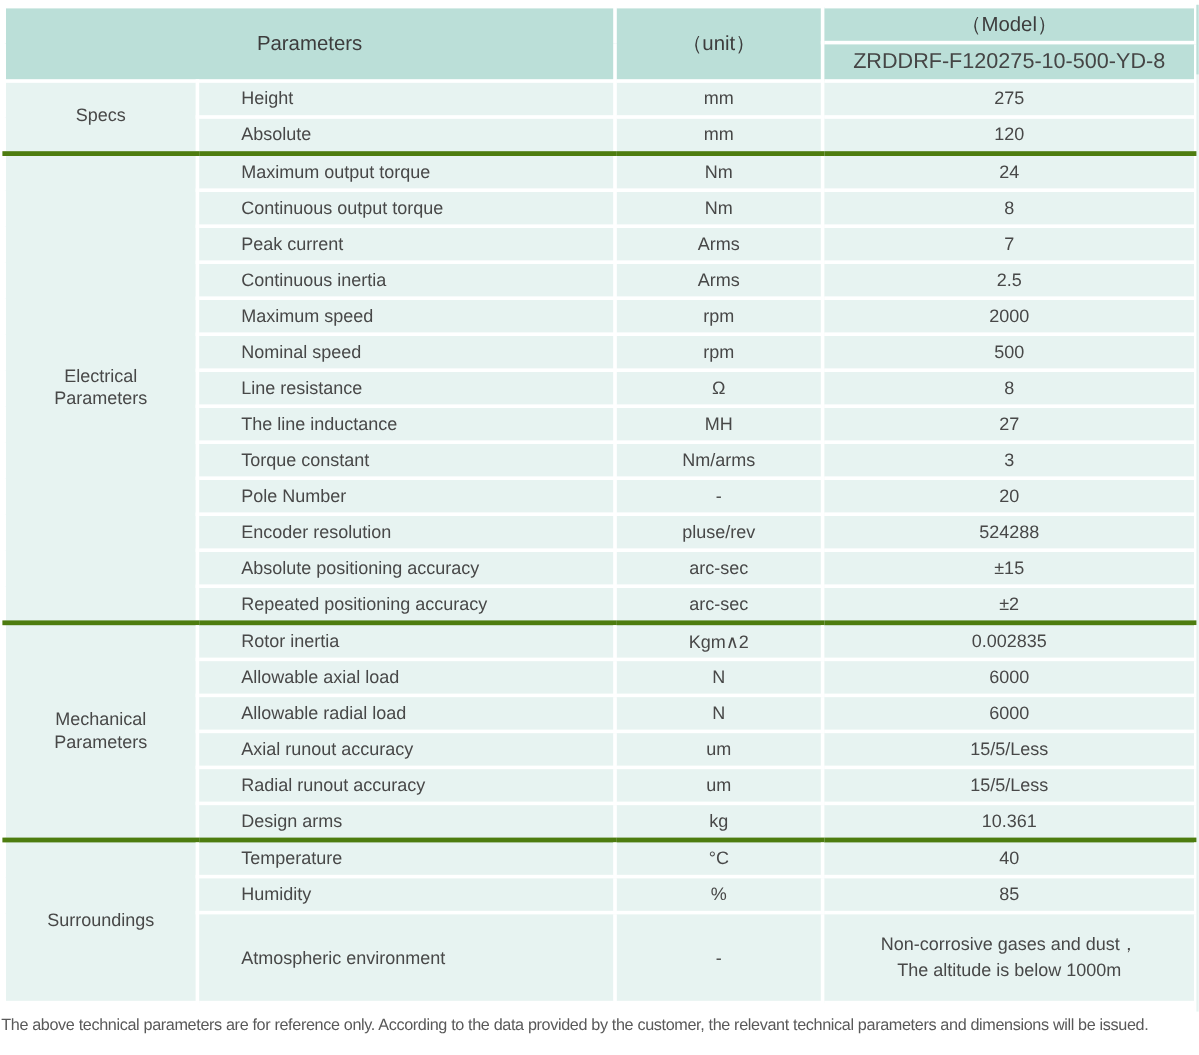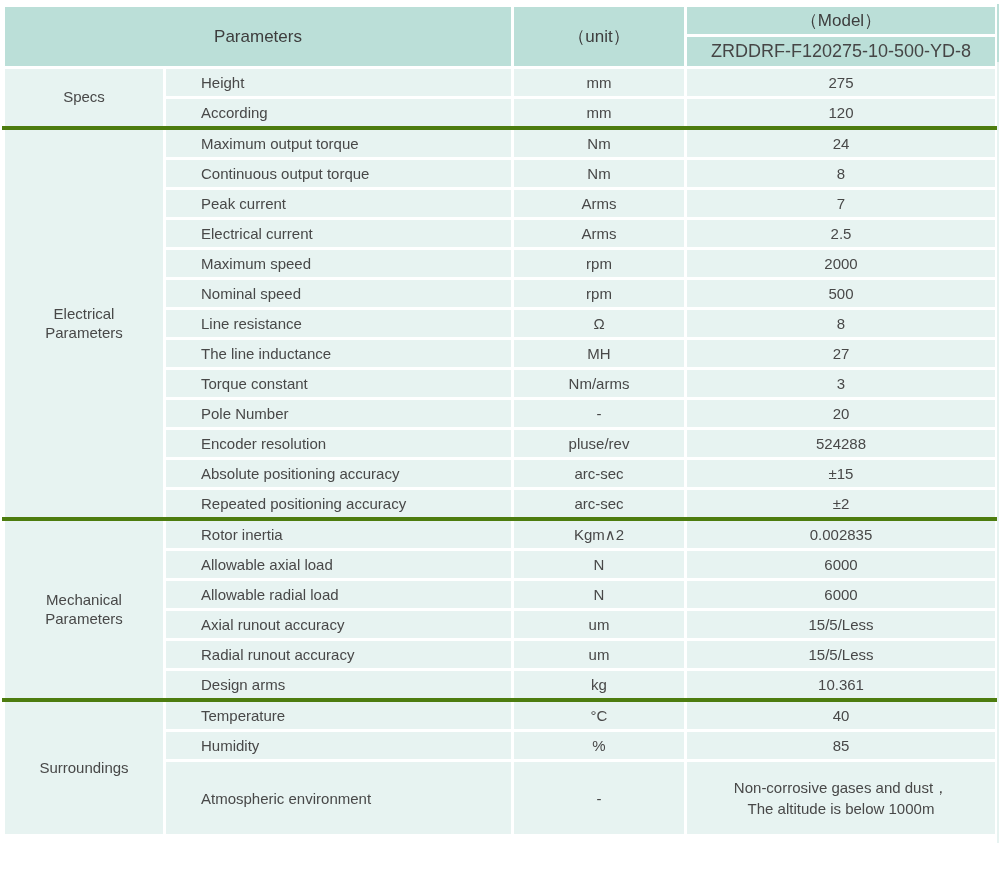--- a/index.html
+++ b/index.html
@@ -114,42 +114,42 @@
       </tr>
     </thead>
     <tbody>
         <tr>
           <td class="category-cell" rowspan="2">Specs</td>
           <td class="param-cell">Height</td>
           <td class="unit-cell">mm</td>
           <td class="value-cell">275</td>
         </tr>
         <tr>
-          <td class="param-cell">According</td>
+          <td class="param-cell">Absolute</td>
           <td class="unit-cell">mm</td>
           <td class="value-cell">120</td>
         </tr>
         <tr class="section-start">
           <td class="category-cell" rowspan="13">Electrical Parameters</td>
           <td class="param-cell">Maximum output torque</td>
           <td class="unit-cell">Nm</td>
           <td class="value-cell">24</td>
         </tr>
         <tr>
           <td class="param-cell">Continuous output torque</td>
           <td class="unit-cell">Nm</td>
           <td class="value-cell">8</td>
         </tr>
         <tr>
           <td class="param-cell">Peak current</td>
           <td class="unit-cell">Arms</td>
           <td class="value-cell">7</td>
         </tr>
         <tr>
-          <td class="param-cell">Electrical current</td>
+          <td class="param-cell">Continuous inertia</td>
           <td class="unit-cell">Arms</td>
           <td class="value-cell">2.5</td>
         </tr>
         <tr>
           <td class="param-cell">Maximum speed</td>
           <td class="unit-cell">rpm</td>
           <td class="value-cell">2000</td>
         </tr>
         <tr>
           <td class="param-cell">Nominal speed</td>
@@ -235,17 +235,18 @@
         </tr>
         <tr class="tall-row">
           <td class="param-cell">Atmospheric environment</td>
           <td class="unit-cell">-</td>
           <td class="value-cell">Non-corrosive gases and dust，
 The altitude is below 1000m</td>
         </tr>
       </tbody>
   </table>
 
+  <div class="footnote">The above technical parameters are for reference only. According to the data provided by the customer, the relevant technical parameters and dimensions will be issued.</div>
 
   <div class="edge-sliver-body"></div>
   <div class="edge-sliver-header"></div>
 
 </div>
 
 </body></html>

